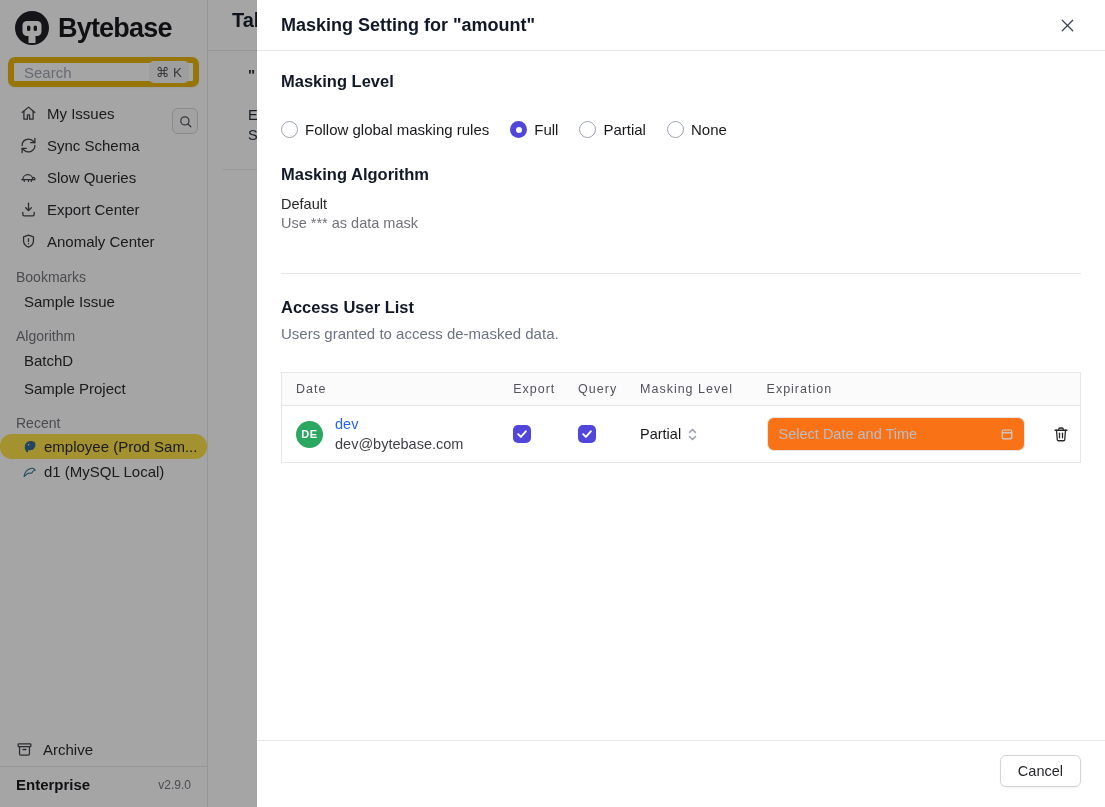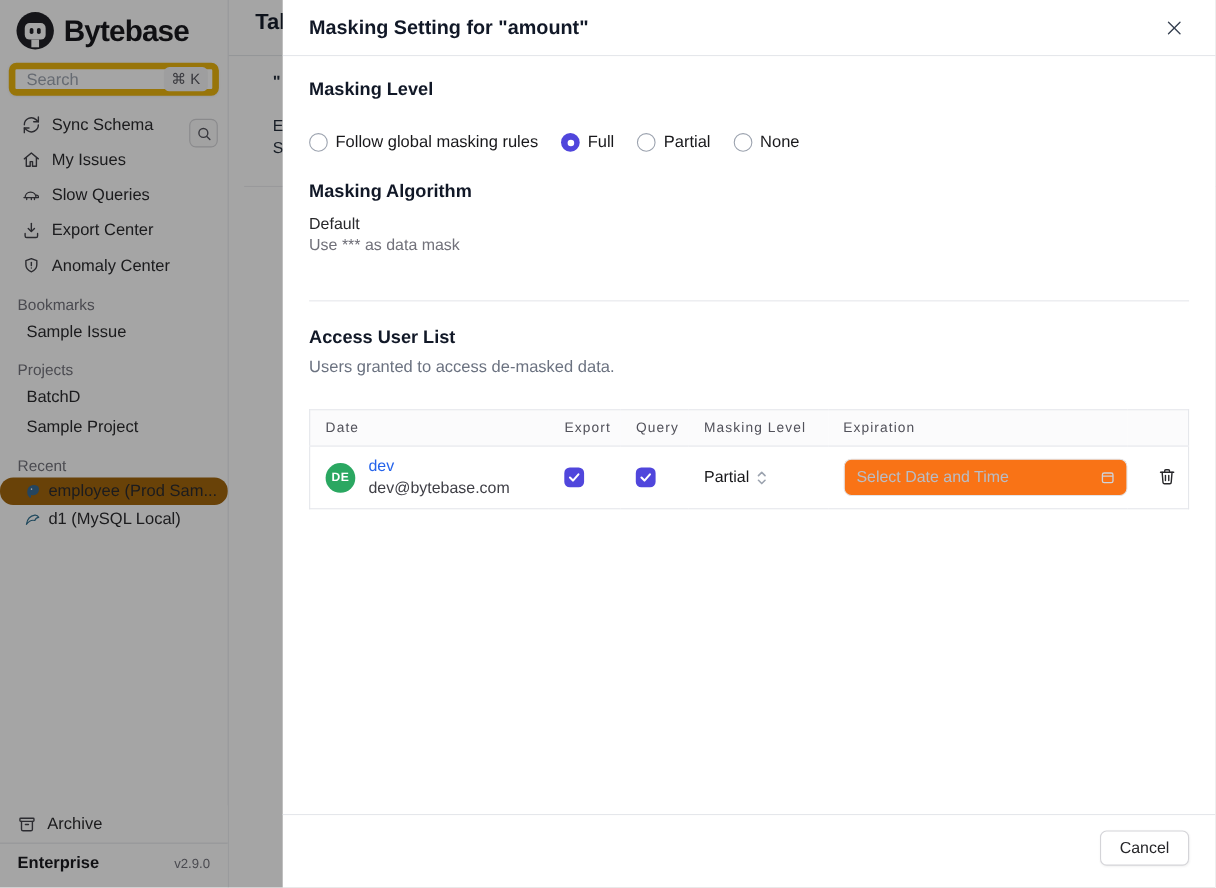--- a/index.html
+++ b/index.html
@@ -24,21 +24,21 @@
              box-shadow:0 1px 2px rgba(0,0,0,.05);cursor:pointer;}
   .search-ph{color:#9ca3af;font-size:15px;flex:1;}
   .search-kbd{color:#52525b;font-size:13.5px;background:#f4f4f5;border-radius:5px;padding:3px 7px;}
   .nav-item{display:flex;align-items:center;gap:10px;height:32px;padding:0 12px 0 20px;
             font-size:15px;color:#27272a;cursor:pointer;white-space:nowrap;}
   .nav-item .ic{width:17px;height:17px;color:#3f3f46;flex:none;}
   .section-title{padding:12px 16px 3px;font-size:14px;color:#71717a;}
   .sub-item{padding:5px 16px 6px 24px;font-size:15px;color:#27272a;cursor:pointer;}
   .recent-item{display:flex;align-items:center;gap:6px;padding:4px 6px 4px 22px;font-size:15px;
                color:#27272a;cursor:pointer;white-space:nowrap;overflow:hidden;}
-  .recent-item.selected{background:#a16207;border-radius:12px;}
+  .recent-item.selected{background:#fde047;border-radius:12px;}
   .recent-item .db-ic{width:16px;height:16px;flex:none;}
   .sidebar-bottom{position:absolute;left:0;right:0;bottom:0;background:#fff;}
   .plan-row{border-top:1px solid var(--border);display:flex;justify-content:space-between;
             align-items:center;padding:9px 16px 14px;}
   .plan-name{font-size:15px;font-weight:700;color:#141419;}
   .version{font-size:12px;color:#71717a;}
 
   .floating-search{position:absolute;left:172px;top:108px;width:26px;height:26px;
                    border:1px solid #d4d4d8;border-radius:6px;background:#fafafa;z-index:2;
                    display:flex;align-items:center;justify-content:center;cursor:pointer;}
@@ -121,36 +121,36 @@
 
   <div class="searchbox">
     <span class="search-ph">Search</span>
     <span class="search-kbd">⌘ K</span>
   </div>
 
   <nav>
     <div class="nav-item">
       <span class="ic">
         <svg viewBox="0 0 24 24" width="17" height="17" fill="none" stroke="currentColor" stroke-width="1.8" stroke-linecap="round" stroke-linejoin="round">
+          <path d="M3 10.5L12 3l9 7.5"></path>
+            <path d="M5.5 9v11h5v-6h3v6h5V9"></path>
+          </svg>
+      </span>
+      <span>My Issues</span>
+    </div>
+    <div class="nav-item">
+      <span class="ic">
+        <svg viewBox="0 0 24 24" width="17" height="17" fill="none" stroke="currentColor" stroke-width="1.8" stroke-linecap="round" stroke-linejoin="round">
           <path d="M21 2v6h-6"></path>
             <path d="M3 12a9 9 0 0 1 15-6.7L21 8"></path>
             <path d="M3 22v-6h6"></path>
             <path d="M21 12a9 9 0 0 1-15 6.7L3 16"></path>
           </svg>
       </span>
       <span>Sync Schema</span>
-    </div>
-    <div class="nav-item">
-      <span class="ic">
-        <svg viewBox="0 0 24 24" width="17" height="17" fill="none" stroke="currentColor" stroke-width="1.8" stroke-linecap="round" stroke-linejoin="round">
-          <path d="M3 10.5L12 3l9 7.5"></path>
-            <path d="M5.5 9v11h5v-6h3v6h5V9"></path>
-          </svg>
-      </span>
-      <span>My Issues</span>
     </div>
     <div class="nav-item">
       <span class="ic">
         <svg viewBox="0 0 24 24" width="17" height="17" fill="none" stroke="currentColor" stroke-width="1.7" stroke-linecap="round" stroke-linejoin="round">
           <path d="M4 15c0-4 3-7 7-7s7 3 7 7z"></path>
             <path d="M18 12c1.8-.3 3 .6 3 2v1h-3"></path>
             <path d="M6 15v2.5"></path>
             <path d="M12 15v2.5"></path>
             <path d="M16 15v2.5"></path>
             <path d="M2.5 15H4"></path>
@@ -176,21 +176,21 @@
             <path d="M12 15h.01"></path>
           </svg>
       </span>
       <span>Anomaly Center</span>
     </div>
   </nav>
 
   <div class="section-title">Bookmarks</div>
   <div class="sub-item">Sample Issue</div>
 
-  <div class="section-title">Projects</div>
+  <div class="section-title">Algorithm</div>
   <div class="sub-item">BatchD</div>
   <div class="sub-item">Sample Project</div>
 
   <div class="section-title">Recent</div>
   <div class="recent-item selected">
     <span class="db-ic">
       <svg viewBox="0 0 24 24" width="16" height="16">
         <path d="M19 5C15 1.5 7 2.5 5 8c-2 5.5 0 9.5 2 11.5 1.2 1.2 2.3.8 2.3-1 0-1.2.2-2 1.2-1.8 3.2.8 6.5-.3 8.5-3.5 1.6-2.7 1.6-6.2 0-8.2z" fill="#336791"></path>
         <circle cx="10" cy="8.5" r="1.1" fill="#ffffff"></circle>
       </svg>

